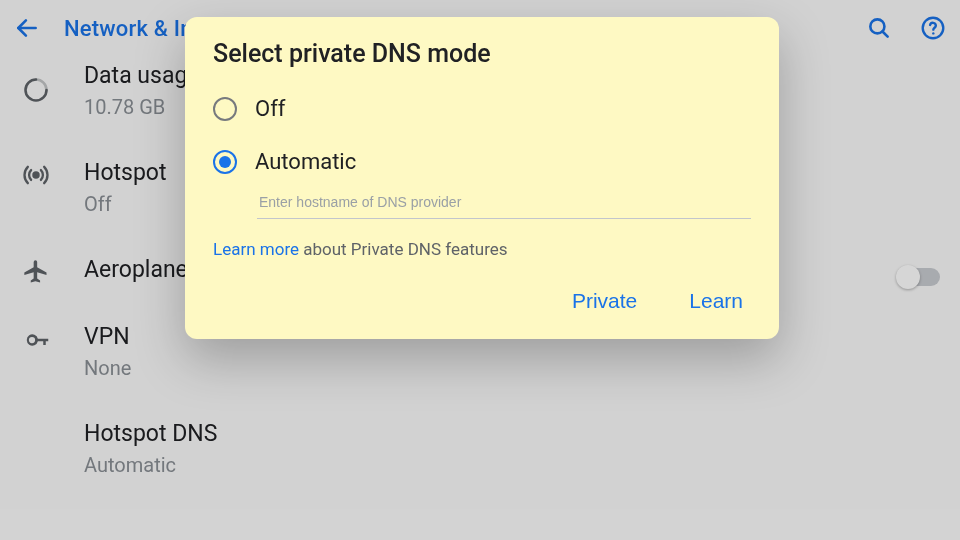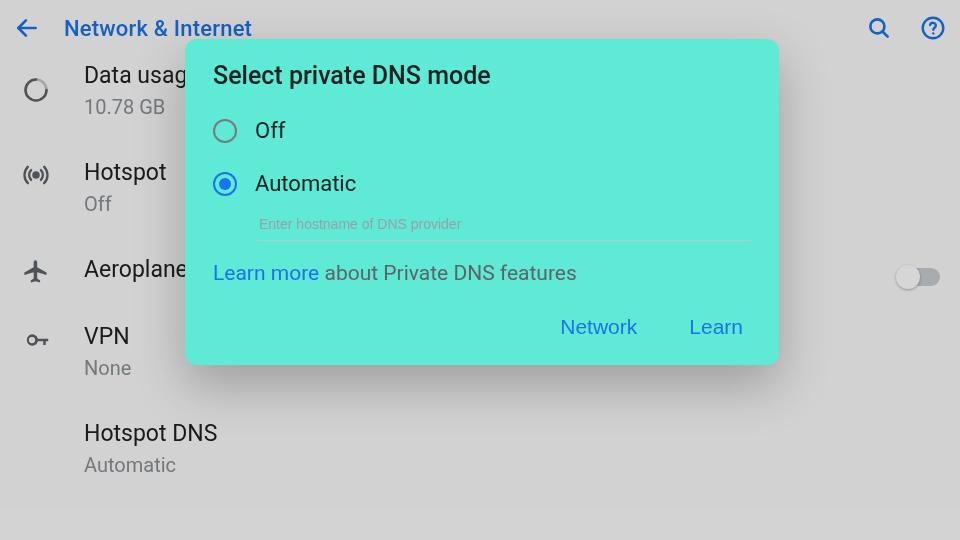--- a/index.html
+++ b/index.html
@@ -20,34 +20,34 @@
   .row .primary { font-size: 23px; color: #202124; }
   .row .secondary { font-size: 20px; color: #8a8f95; margin-top: 6px; }
   .row.first { padding-top: 6px; }
 
   
   .switch { position: absolute; right: 4px; top: 30px; width: 42px; height: 18px; background: #c9ccd1; border-radius: 9px; }
   .switch::after { content:""; position:absolute; left:-2px; top:-3px; width:24px; height:24px; background:#fff; border-radius:50%; box-shadow:0 1px 3px rgba(0,0,0,.3); }
 
   
   .modal-backdrop { position: absolute; inset: 0; background: rgba(0,0,0,.16); }
-  .dialog { position: absolute; left: 185px; top: 17px; width: 594px; background:#5eead4; border-radius: 12px; box-shadow: 0 20px 50px rgba(0,0,0,.25); padding: 16px 0 6px; margin-top: 22px; }
+  .dialog { position: absolute; left: 185px; top: 17px; width: 594px; background:#fef9c3; border-radius: 12px; box-shadow: 0 20px 50px rgba(0,0,0,.25); padding: 16px 0 6px; }
   .dialog h2 { font-size: 25px; font-weight: 500; color:#202124; padding: 6px 28px 10px; }
   .options { padding: 4px 20px 0; }
   .opt { display:flex; align-items:center; padding: 14px 8px; cursor:pointer; }
   .radio { width:24px; height:24px; border:2px solid #777a7e; border-radius:50%; margin-right:18px; position:relative; flex:0 0 24px; }
   .radio.checked { border-color:#1a73e8; }
   .radio.checked::after { content:""; position:absolute; left:4px; top:4px; width:12px; height:12px; background:#1a73e8; border-radius:50%; }
   .opt-label { font-size:22px; color:#202124; }
 
   .hostname-wrap { padding: 0 28px 0 72px; }
   .hostname { width: 100%; border:0; border-bottom:1px solid #c2c6cc; font-size:14px; padding: 6px 2px 8px; color:#202124; outline:none; background:transparent; }
   .hostname::placeholder { color:#9aa0a6; }
 
-  .learn { padding: 20px 28px 8px; font-size: 21px; color:#5f6368; }
+  .learn { padding: 20px 28px 8px; font-size: 17px; color:#5f6368; }
   .learn a { color:#1a73e8; text-decoration:none; }
 
   .actions { display:flex; justify-content:flex-end; gap: 40px; padding: 18px 30px 16px; }
   .actions button { background:none; border:0; font-size:21px; font-weight:500; color:#1a73e8; cursor:pointer; padding:4px 6px; }
 
   svg { display:block; }
 </style>
 </head>
 <body>
 
@@ -149,18 +149,18 @@
 
     <div class="hostname-wrap">
       <input class="hostname" type="text" placeholder="Enter hostname of DNS provider" style="">
     </div>
 
     <div class="learn">
       <a href="#">Learn more</a><span> about Private DNS features</span>
     </div>
 
     <div class="actions">
-      <button>Network</button>
+      <button>Private</button>
       <button>Learn</button>
     </div>
   </div>
 
 </div>
 
 </body></html>

